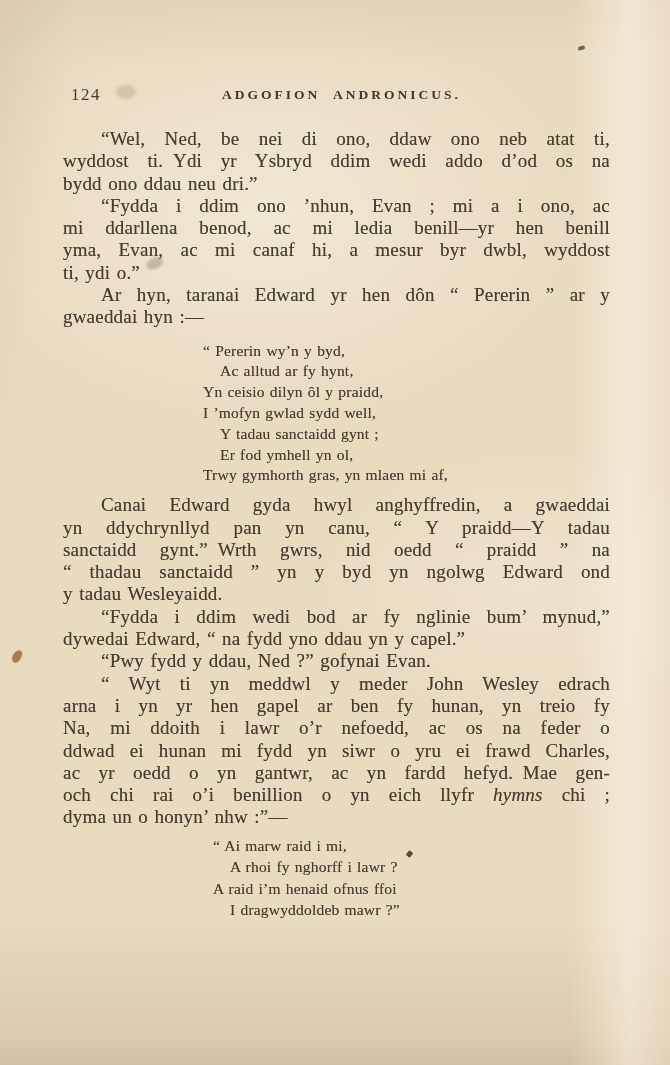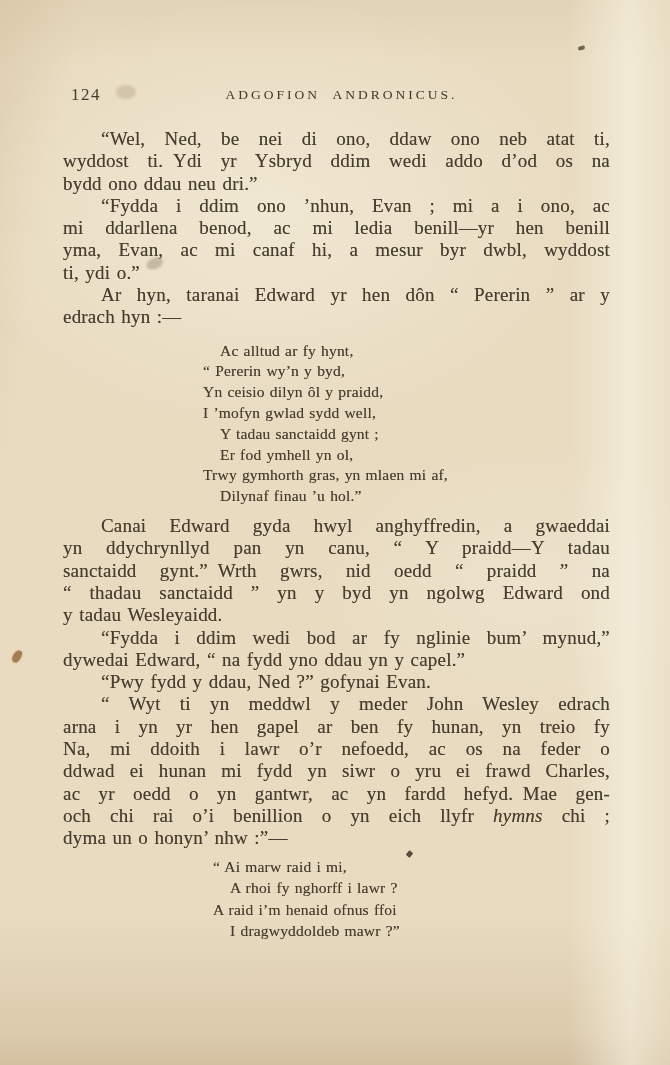--- a/index.html
+++ b/index.html
@@ -22,21 +22,21 @@
   }
   .header{
     position:absolute;top:85px;left:0;width:642px;height:20px;
   }
   .page-number{
     position:absolute;left:71px;top:0;
     font-size:17px;letter-spacing:1.5px;line-height:20px;
   }
   .running-title{
     position:absolute;left:0;right:0;top:2px;text-align:center;
-    font-size:13.5px;font-weight:400;letter-spacing:3px;word-spacing:7px;
+    font-size:13.5px;font-weight:700;letter-spacing:3px;word-spacing:7px;
     color:#3f362a;
     margin-left:41px;
   }
   .text-body{
     position:absolute;top:128px;left:63px;width:547px;
     font-size:19px;line-height:22.3px;letter-spacing:.2px;word-spacing:1.5px;
     text-shadow:0 0 .5px rgba(70,58,42,.55);
   }
   .line{height:22.3px;}
   .ind{text-indent:38px;}
@@ -95,32 +95,31 @@
 
   <div>
     <div class="line ind j">“Fydda i ddim ono ’nhun, Evan ; mi a i ono, ac</div>
     <div class="line j">mi ddarllena benod, ac mi ledia benill—yr hen benill</div>
     <div class="line j">yma, Evan, ac mi canaf hi, a mesur byr dwbl, wyddost</div>
     <div class="line">ti, ydi o.”</div>
   </div>
 
   <div>
     <div class="line ind j">Ar hyn, taranai Edward yr hen dôn “ Pererin ” ar y</div>
-    <div class="line">edrach hyn :—</div>
+    <div class="line">gwaeddai hyn :—</div>
   </div>
 
   <div class="verse verse-1">
+    <div class="vline">“ Pererin wy’n y byd,</div>
     <div class="vline vind">Ac alltud ar fy hynt,</div>
-    <div class="vline">“ Pererin wy’n y byd,</div>
     <div class="vline">Yn ceisio dilyn ôl y praidd,</div>
     <div class="vline">I ’mofyn gwlad sydd well,</div>
     <div class="vline vind">Y tadau sanctaidd gynt ;</div>
     <div class="vline vind">Er fod ymhell yn ol,</div>
     <div class="vline">Trwy gymhorth gras, yn mlaen mi af,</div>
-    <div class="vline vind">Dilynaf finau ’u hol.”</div>
   </div>
 
   <div>
     <div class="line ind j">Canai Edward gyda hwyl anghyffredin, a gwaeddai</div>
     <div class="line j">yn ddychrynllyd pan yn canu, “ Y praidd—Y tadau</div>
     <div class="line j">sanctaidd gynt.” Wrth gwrs, nid oedd “ praidd ” na</div>
     <div class="line j">“ thadau sanctaidd ” yn y byd yn ngolwg Edward ond</div>
     <div class="line">y tadau Wesleyaidd.</div>
   </div>
 

